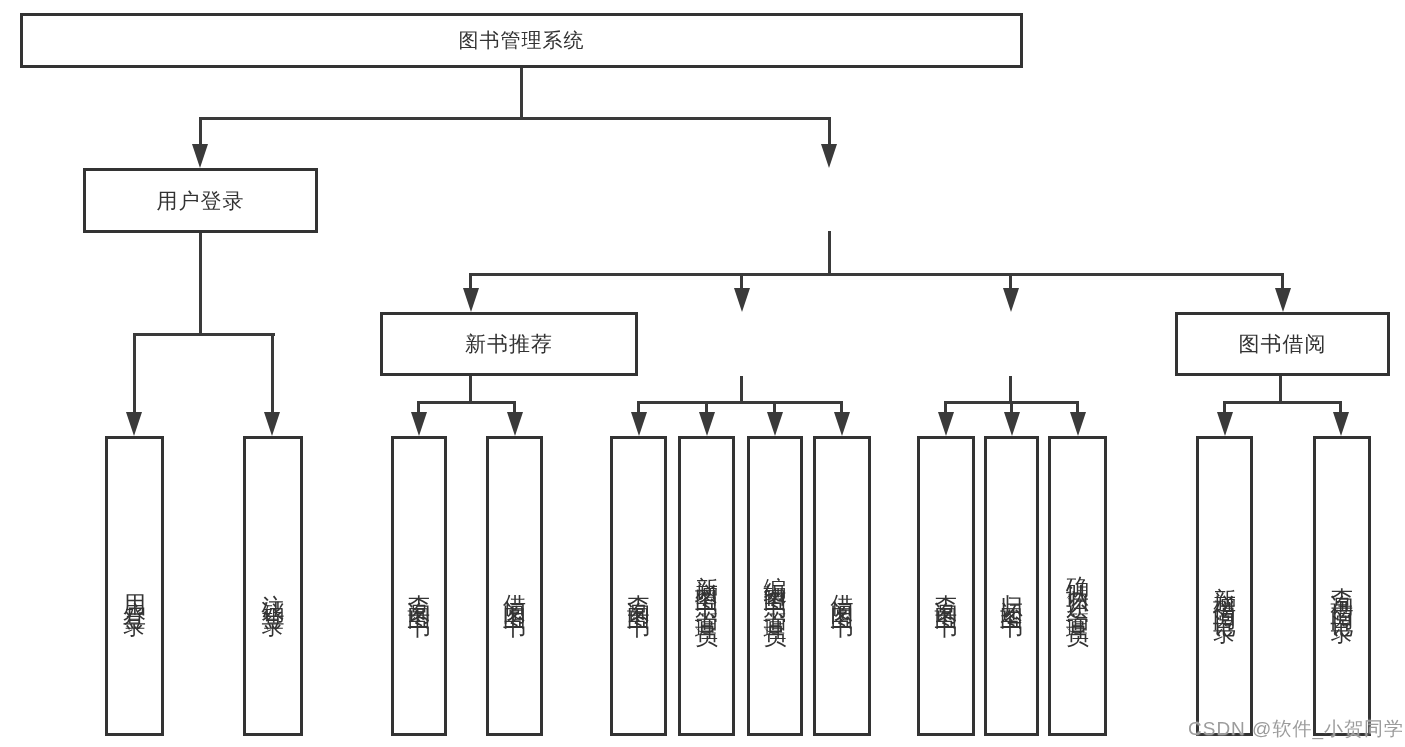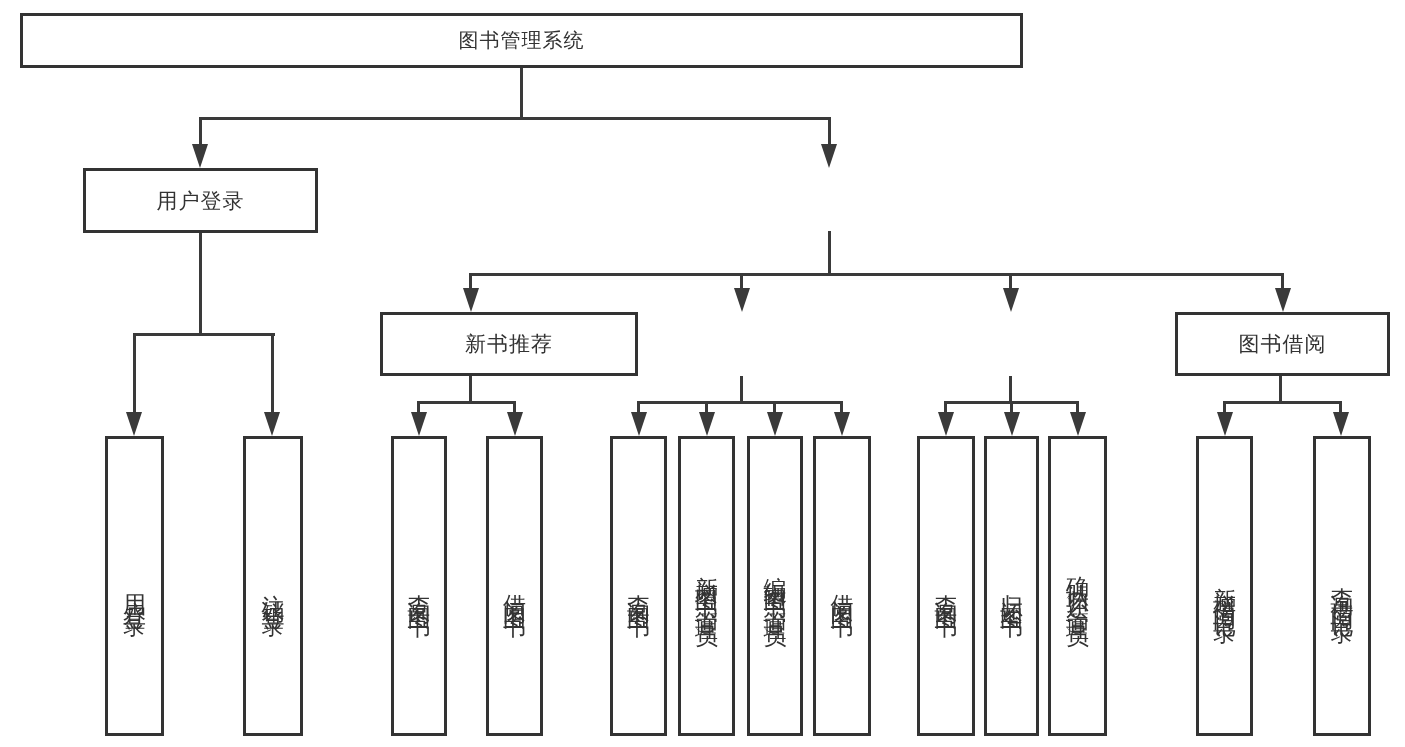--- a/index.html
+++ b/index.html
@@ -150,14 +150,15 @@
     <span class="vlabel">确认归还（管理员）</span>
   </div>
 
   <div class="box vbox" style="left:1196px;top:436px;width:57px;height:300px">
     <span class="vlabel">新增借阅记录</span>
   </div>
   <div class="box vbox" style="left:1313px;top:436px;width:58px;height:300px">
     <span class="vlabel">查询借阅记录</span>
   </div>
 
+  <div class="watermark">CSDN @软件_小贺同学</div>
 
 </div>
 
 </body></html>

